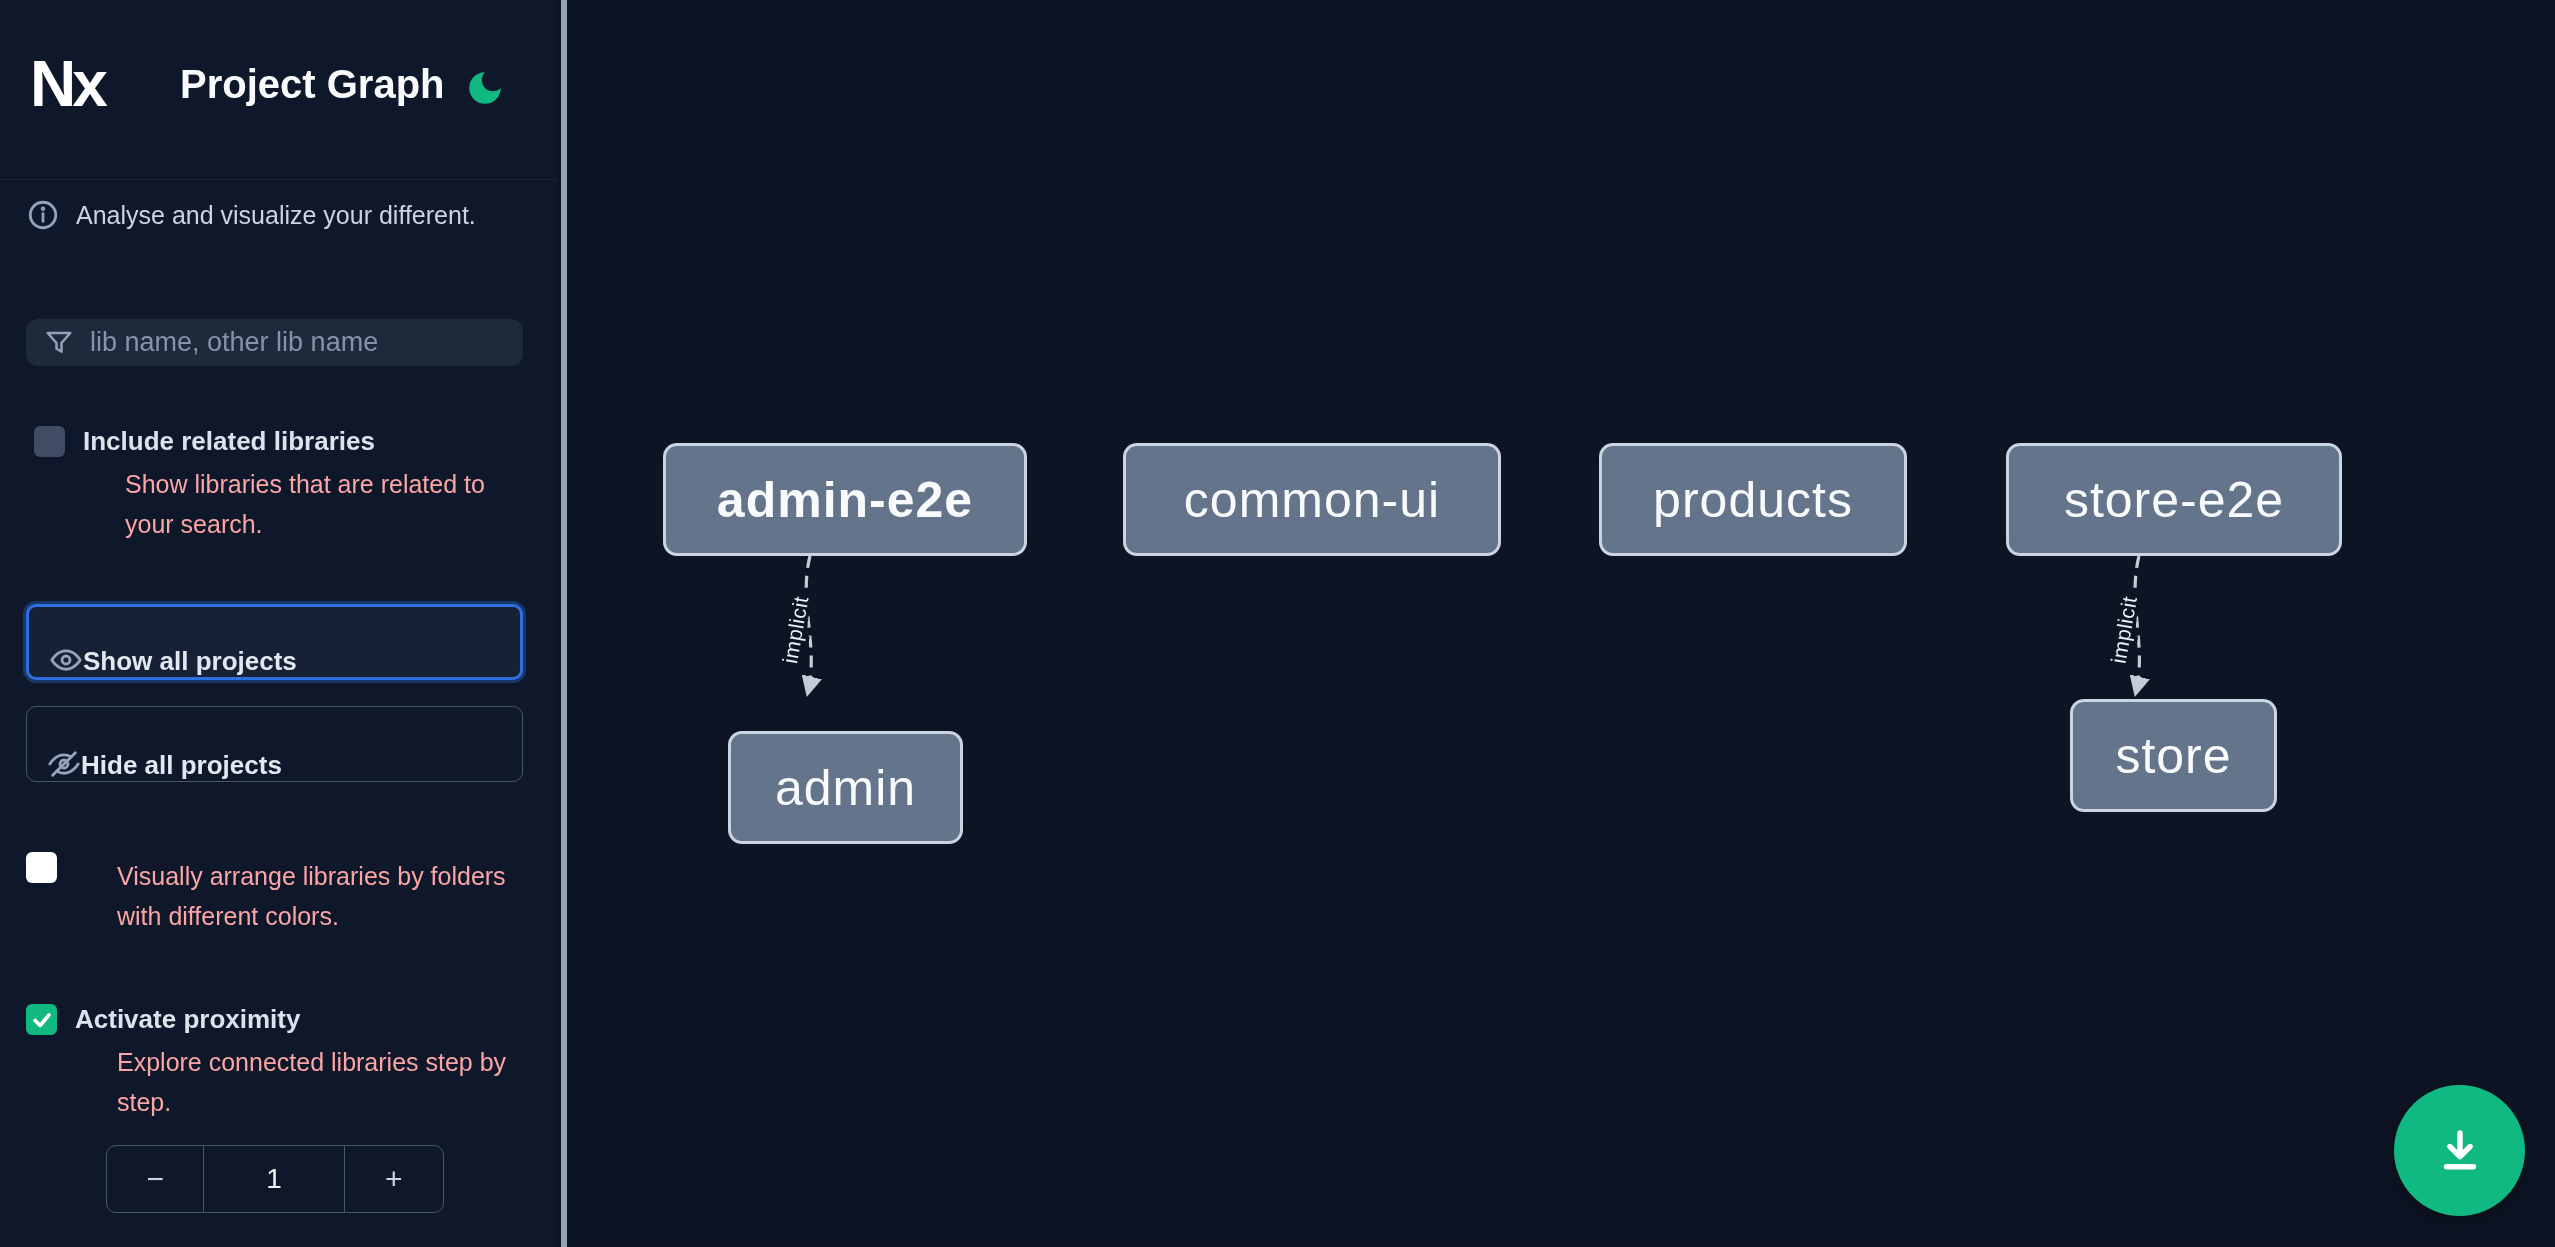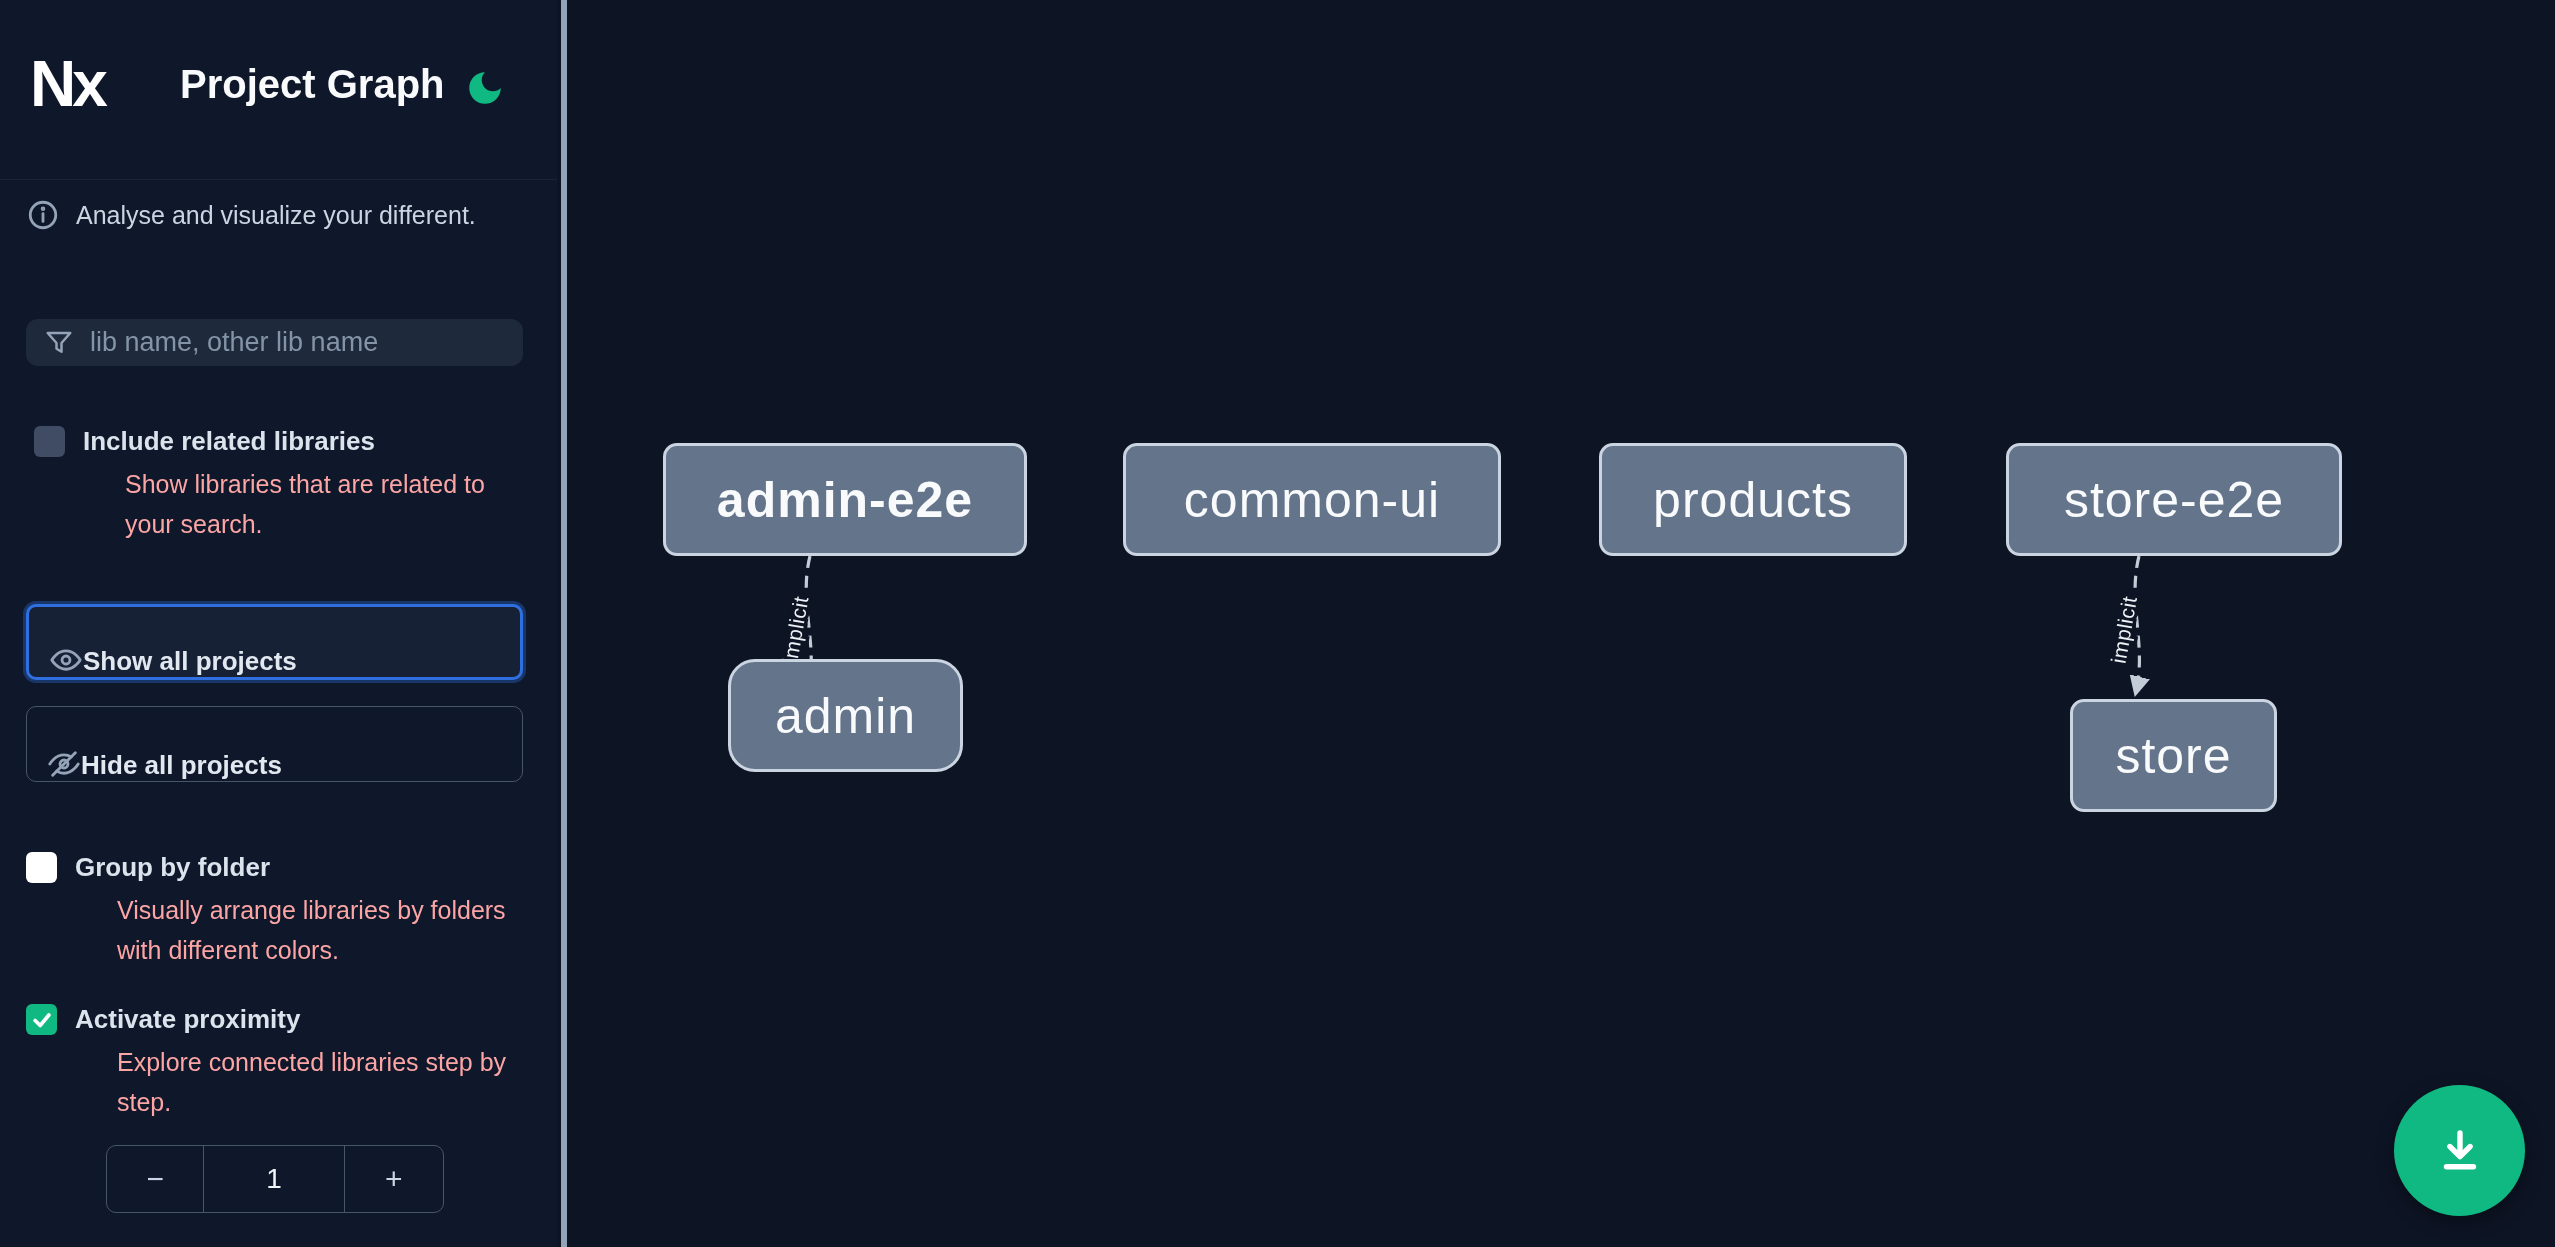--- a/index.html
+++ b/index.html
@@ -186,21 +186,20 @@
         <circle cx="12" cy="12" r="2.8"></circle>
         <line x1="4" y1="20" x2="20" y2="4"></line>
       </svg>
     </span>
     <span>Hide all projects</span>
   </button>
 
   <div class="opt-row opt-folder">
     <div class="checkbox unchecked"></div>
     <div class="opt-text">
-      <div class="opt-label">Group by folder</div>
       <div class="opt-desc">Visually arrange libraries by folders with different colors.</div>
     </div>
   </div>
 
   <div class="opt-row opt-proximity">
     <div class="checkbox checked">
         <svg width="22" height="22" viewBox="0 0 24 24" fill="none" stroke="#ffffff" stroke-width="4" stroke-linecap="round" stroke-linejoin="round">
           <polyline points="4.5 12.5 10 18 19.5 6.5"></polyline>
         </svg>
       </div>
@@ -232,21 +231,21 @@
     <text class="edge-label" text-anchor="middle" transform="translate(802.75 631) rotate(-80)">implicit</text>
     <path d="M 2139 556 C 2127 604, 2147.5 646, 2135.5 694" fill="none" stroke="#c3cdd8" stroke-width="3.2" stroke-dasharray="12 8" marker-end="url(#arrow)"></path>
     <text class="edge-label" text-anchor="middle" transform="translate(2131.25 631) rotate(-80)">implicit</text>
   </svg>
 
 <div id="graph-layer">
     <div class="node" style="left: 663px; top: 443px; width: 364px; height: 113px; font-weight: bold;">admin-e2e</div>
     <div class="node" style="left: 1123px; top: 443px; width: 378px; height: 113px;">common-ui</div>
     <div class="node" style="left: 1599px; top: 443px; width: 308px; height: 113px;">products</div>
     <div class="node" style="left: 2006px; top: 443px; width: 336px; height: 113px;">store-e2e</div>
-    <div class="node" style="left: 728px; top: 659px; width: 235px; height: 113px; border-radius: 27px;">admin</div>
+    <div class="node" style="left: 728px; top: 731px; width: 235px; height: 113px;">admin</div>
     <div class="node" style="left: 2070px; top: 699px; width: 207px; height: 113px;">store</div>
   </div>
 
 <button class="fab">
   <span>
     <svg class="icon" width="54" height="54" viewBox="0 0 24 24" fill="none" stroke="#ffffff" stroke-width="2.4" stroke-linecap="round" stroke-linejoin="round">
       <line x1="12" y1="4" x2="12" y2="14"></line>
       <polyline points="7.5 10 12 14.5 16.5 10"></polyline>
       <line x1="6" y1="19" x2="18" y2="19"></line>
     </svg>

